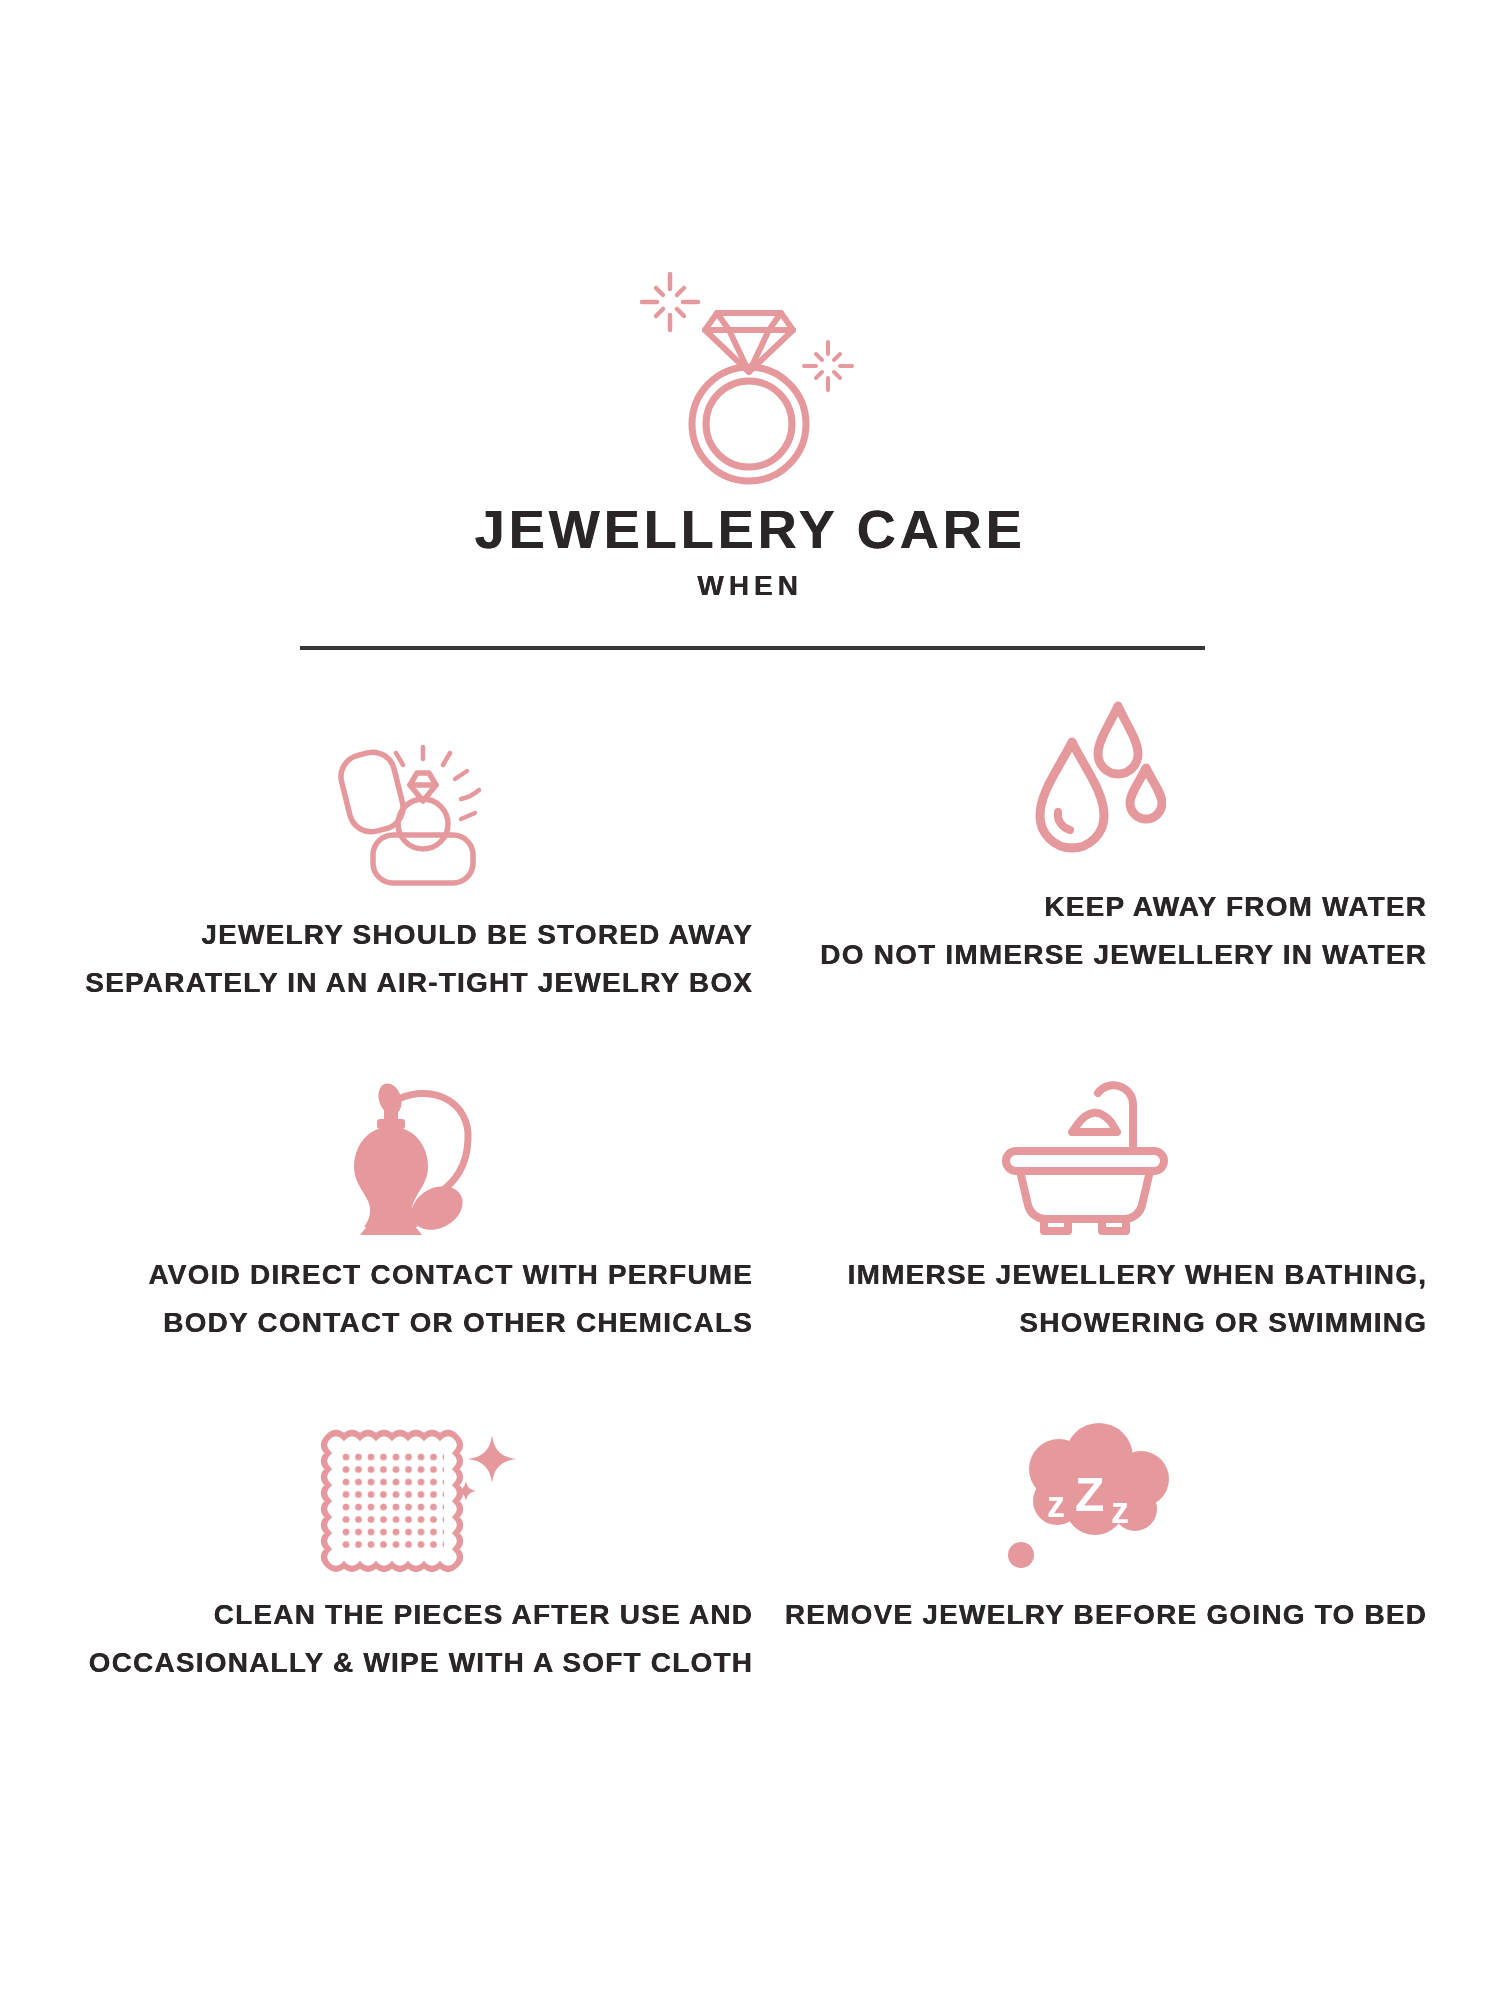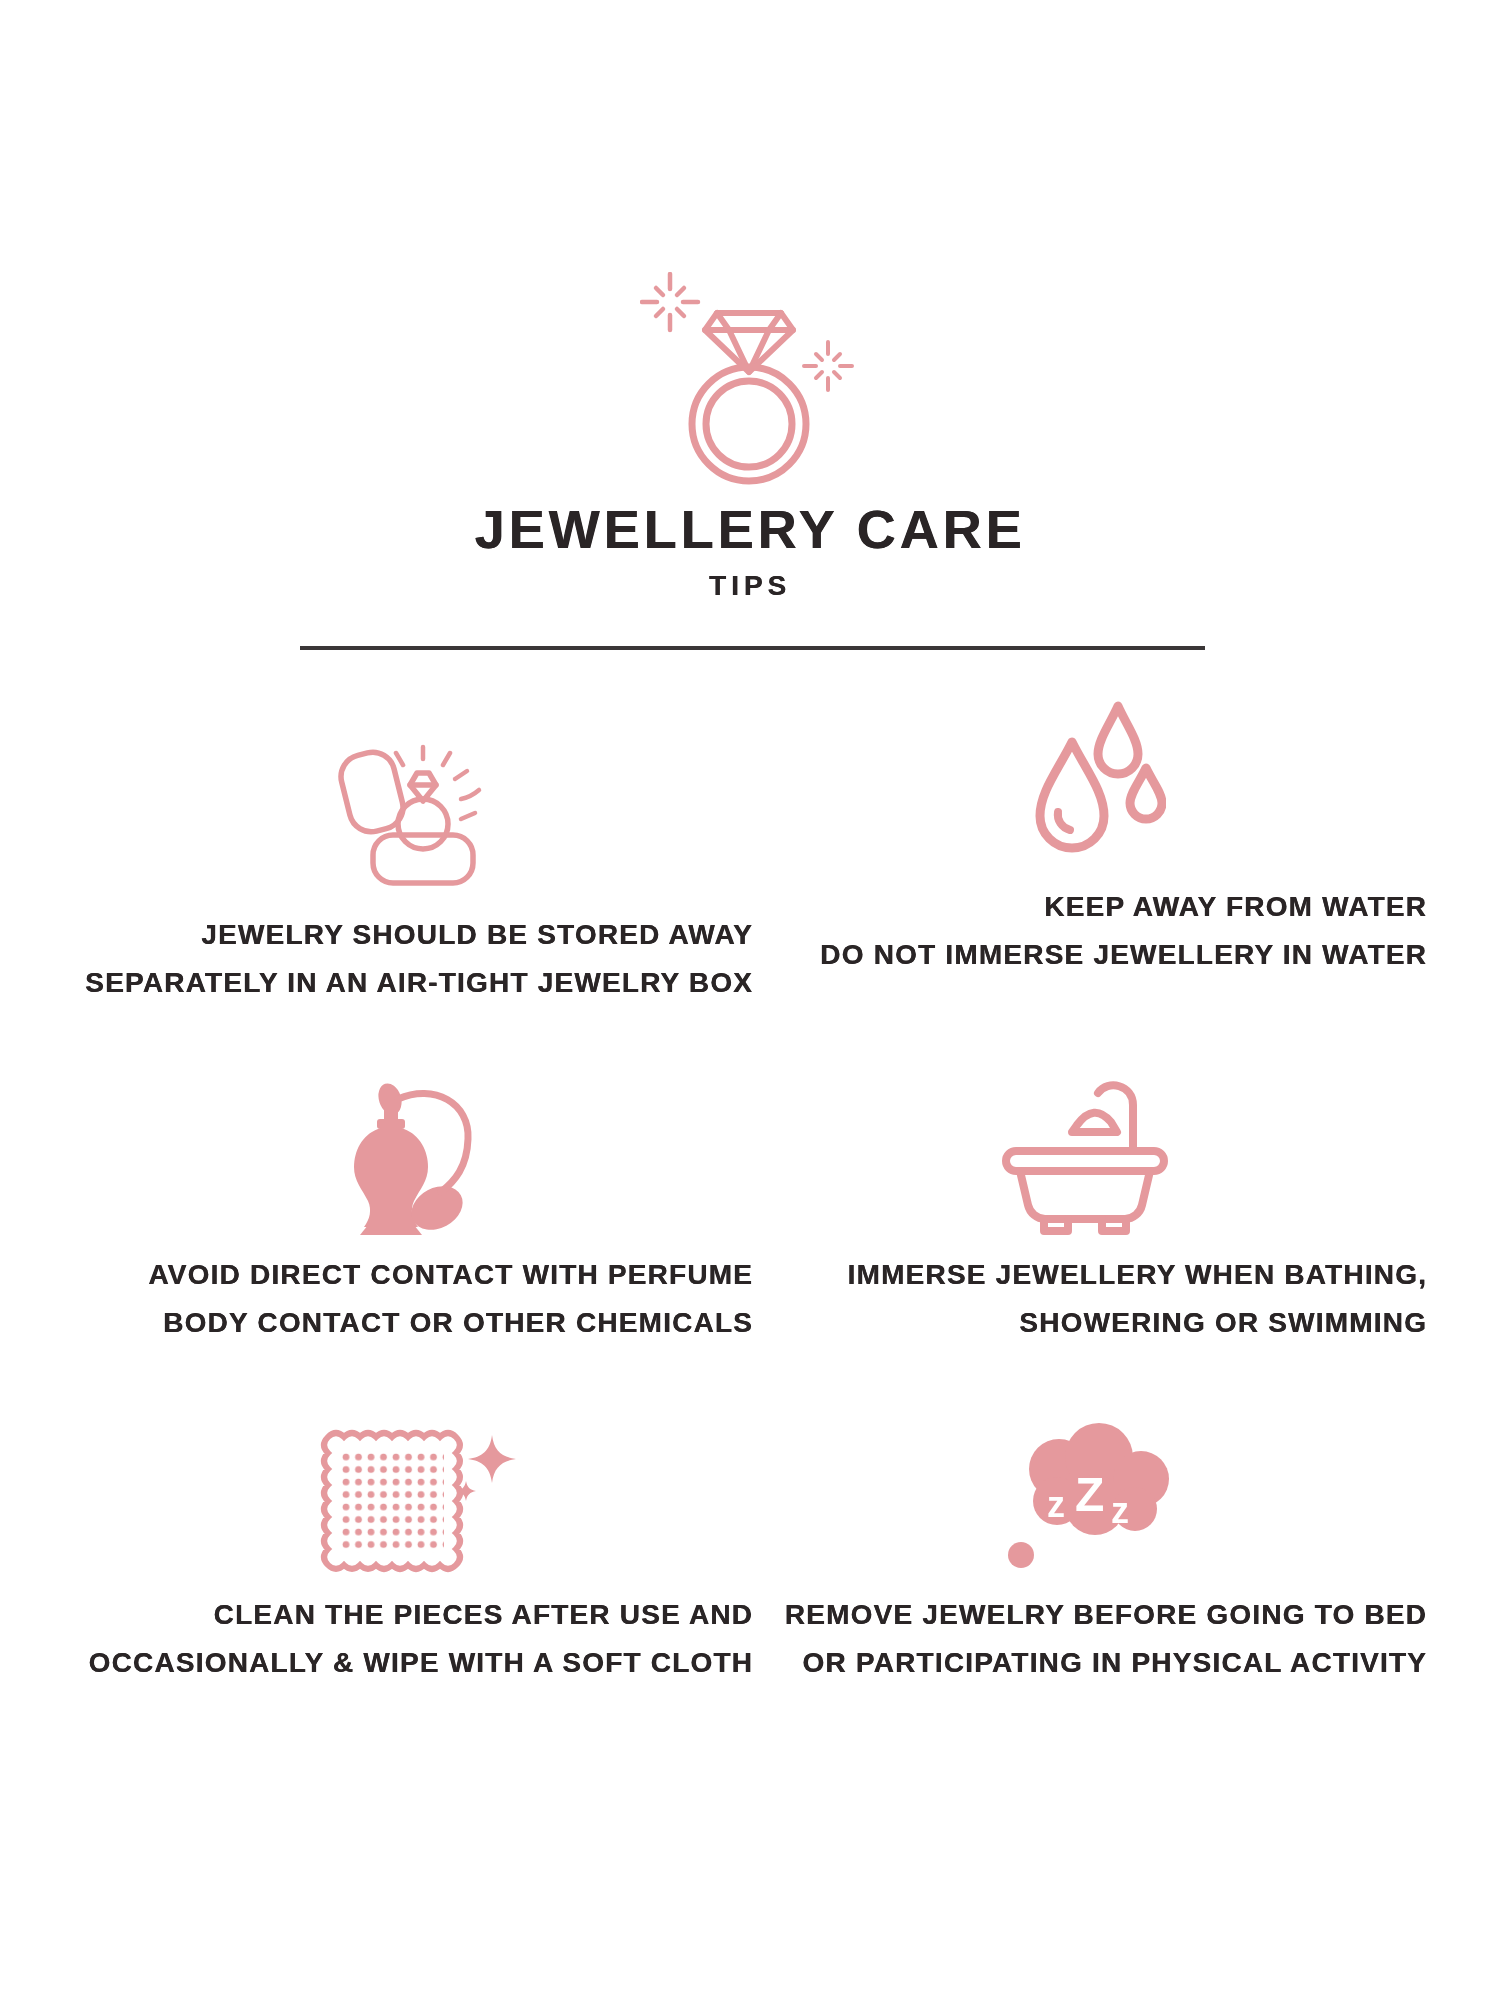--- a/index.html
+++ b/index.html
@@ -86,21 +86,21 @@
       </g>
 
       <g stroke-width="4">
         <path d="M188,70 V82 M188,106 V118 M164,94 H176 M200,94 H212"></path>
         <path d="M176,82 L182,88 M194,100 L200,106 M200,82 L194,88 M182,100 L176,106"></path>
       </g>
     </svg>
   </div>
 
   <div class="title">JEWELLERY CARE</div>
-  <div class="subtitle">TIPS</div>
+  <div class="subtitle">WHEN</div>
   <div class="divider"></div>
 
   <div class="cell c0">
     <div class="icon-box icon">
       <svg width="180" height="172" viewBox="0 0 180 172" fill="none" stroke="currentColor" stroke-width="5.5" stroke-linecap="round" stroke-linejoin="round">
 
         <rect x="22" y="30" width="54" height="78" rx="22" transform="rotate(-14 49 69)"></rect>
 
         <rect x="50" y="112" width="100" height="48" rx="20"></rect>
 
@@ -226,17 +226,16 @@
         </g>
         <g fill="#ffffff" font-family="Liberation Sans, sans-serif" font-weight="bold">
           <text x="52" y="100" font-size="36">z</text>
           <text x="80" y="94" font-size="48">Z</text>
           <text x="116" y="106" font-size="36">z</text>
         </g>
       </svg>
     </div>
     <div class="tip-text">
       <p>REMOVE JEWELRY BEFORE GOING TO BED</p>
-      <p>OR PARTICIPATING IN PHYSICAL ACTIVITY</p>
     </div>
   </div>
 
 </div>
 
 </body></html>

